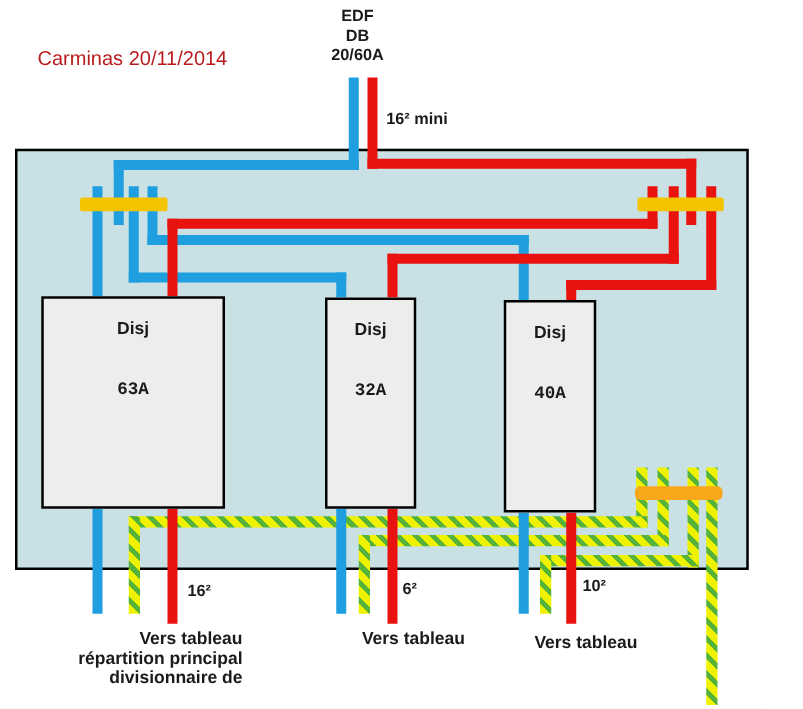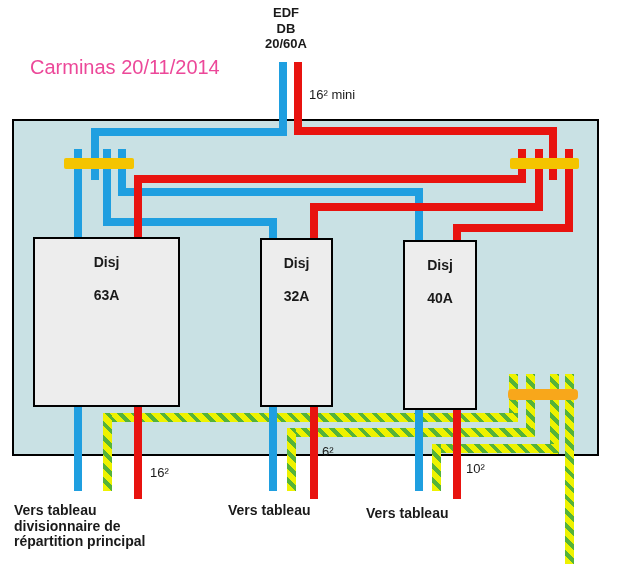--- a/index.html
+++ b/index.html
@@ -18,26 +18,26 @@
   .e{background:repeating-linear-gradient(45deg,var(--earth-yellow) 0 6px,var(--earth-green) 6px 10px);}
   .panel{position:absolute;left:12px;top:119px;width:587px;height:337px;
          background:var(--panel-fill);border:2px solid #000;}
   .busbar{position:absolute;height:11px;border-radius:2px;}
   .busbar.y{background:var(--busbar-yellow);}
   .busbar.o{background:var(--busbar-earth);border-radius:4px;}
   .breaker{position:absolute;background:var(--box-fill);border:2px solid #000;
            display:flex;flex-direction:column;align-items:center;
            font-weight:bold;font-size:14px;}
   .breaker .bname{margin-top:15px;}
-  .breaker .brating{margin-top:17px;}
-  .title{position:absolute;left:30px;top:56px;font-size:20px;color:#ec4899;}
+  .breaker .brating{margin-top:34px;font-family:Liberation Mono, monospace;}
+  .title{position:absolute;left:30px;top:39px;font-size:16px;color:#b91c1c;}
   .supply{position:absolute;left:231px;top:5px;width:110px;text-align:center;
           font-weight:bold;font-size:13px;line-height:15.5px;}
-  .sizelabel{position:absolute;font-size:13px;}
-  .outlabel{position:absolute;text-align:left;font-weight:bold;
+  .sizelabel{position:absolute;font-size:13px;font-weight:bold;}
+  .outlabel{position:absolute;text-align:right;font-weight:bold;
             font-size:14px;line-height:15.5px;}
 </style>
 </head>
 <body>
 
 <div class="stage" style="--wire-neutral: #1f9fe0; --wire-live: #e8130f; --busbar-yellow: #f4c400; --busbar-earth: #f8a71b; --earth-yellow: #eef200; --earth-green: #55b339; --panel-fill: #c9e1e4; --box-fill: #ededed;">
 
   <div class="panel"></div>
 
   <div>
@@ -125,27 +125,27 @@
 
   <div class="supply">
     <div>EDF</div>
     <div>DB</div>
     <div>20/60A</div>
   </div>
 
   <div class="sizelabel" style="left:309px;top:87px">16² mini</div>
 
   <div class="sizelabel" style="left:150px;top:465px">16²</div>
-  <div class="sizelabel" style="left:322px;top:444px">6²</div>
+  <div class="sizelabel" style="left:322px;top:463px">6²</div>
   <div class="sizelabel" style="left:466px;top:461px">10²</div>
 
   <div class="outlabel" style="left:14px;top:503px;width:180px">
     <div>Vers tableau</div>
+    <div>répartition principal</div>
     <div>divisionnaire de</div>
-    <div>répartition principal</div>
   </div>
   <div class="outlabel" style="left:228px;top:503px;width:144px">
     <div>Vers tableau</div>
   </div>
   <div class="outlabel" style="left:366px;top:506px;width:144px">
     <div>Vers tableau</div>
   </div>
 
 </div>
 

